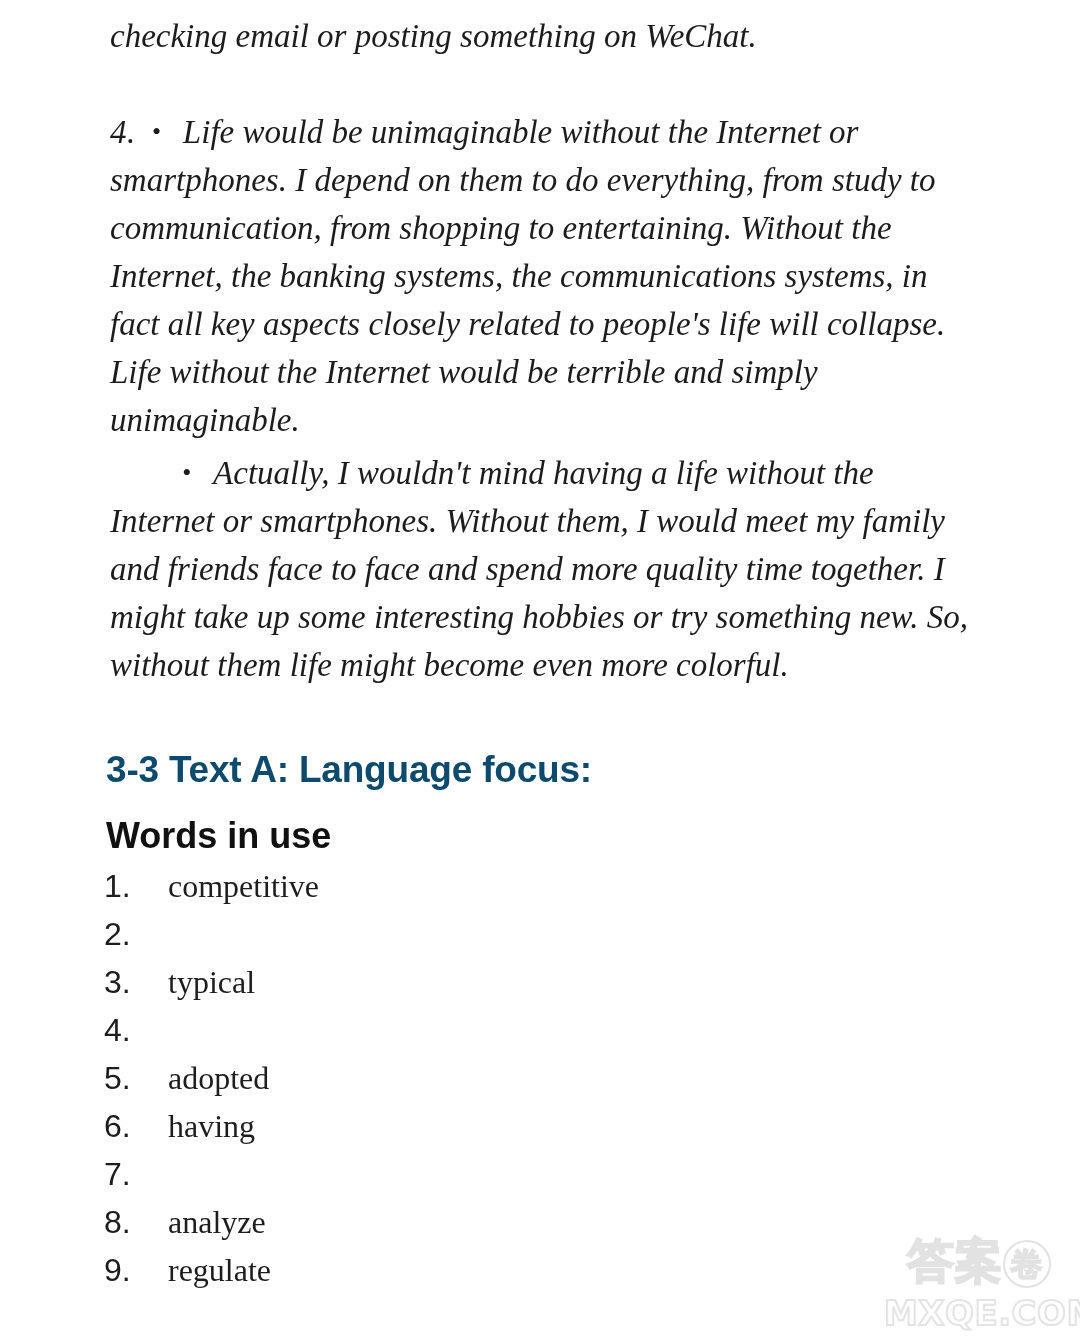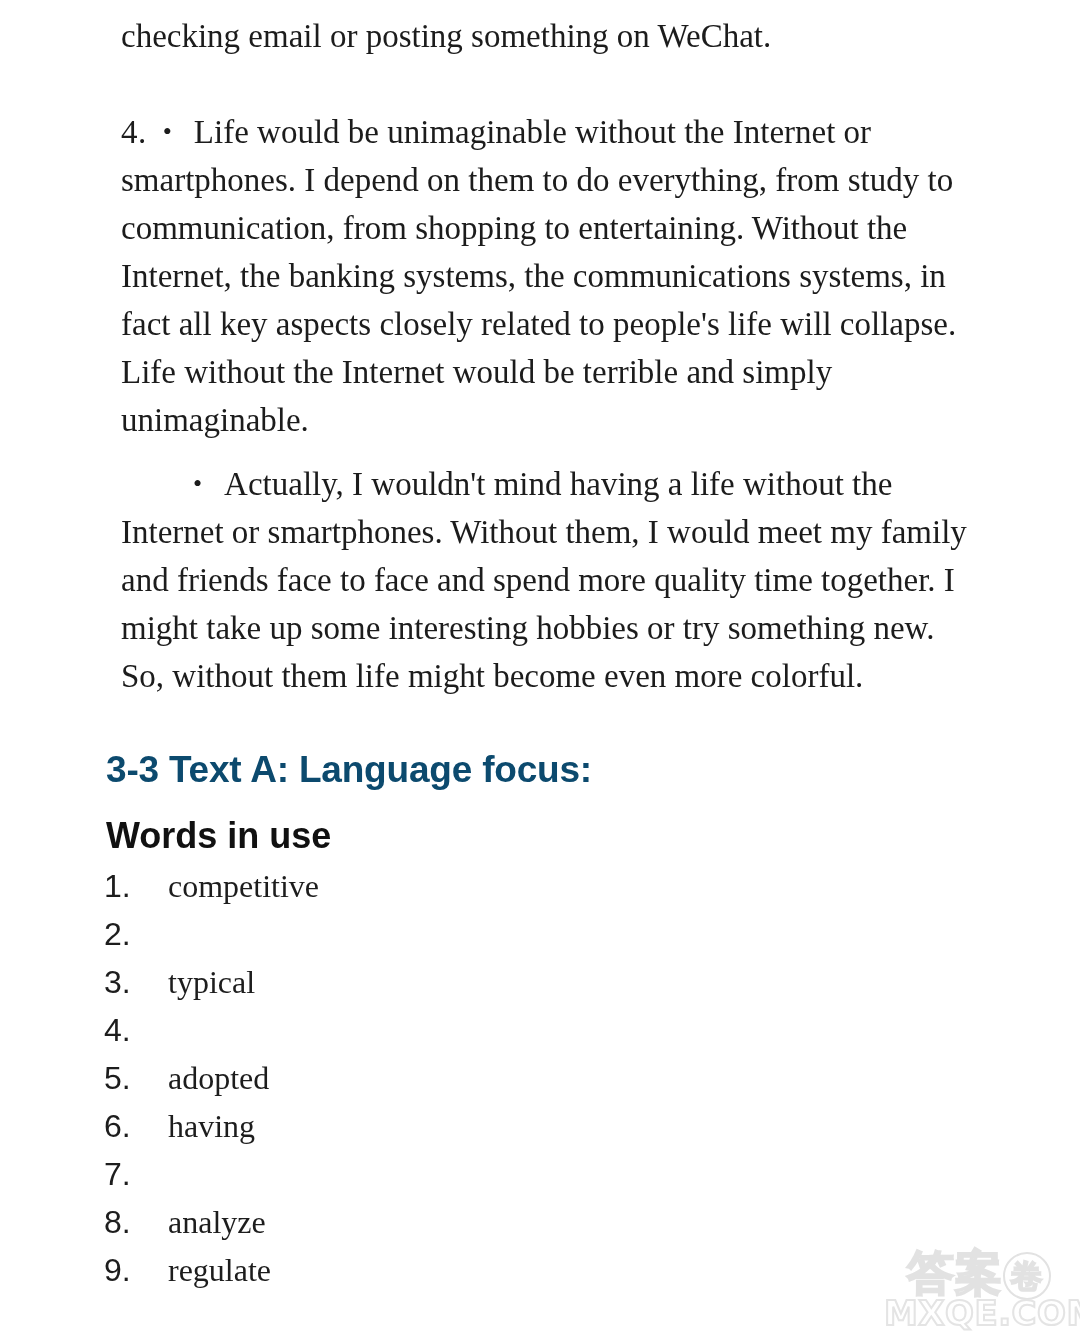--- a/index.html
+++ b/index.html
@@ -32,23 +32,24 @@
     top: 0px;
     width: 880px;
     font-family: "Liberation Serif", serif;
     font-size: 33px;
     line-height: 48px;
     color: #1c1c1c;
     text-align: left;
   }
 
   .para {
-    margin: 16px;
+    margin: 5px;
     padding: 0;
     font-family: "Liberation Serif", serif;
+    font-style: italic;
   }
 
   .para-lead {
     margin-top: 12px;
   }
 
   .para-gap {
     margin-top: 48px;
   }
 
@@ -128,21 +129,21 @@
     top: 1232px;
     width: 190px;
     height: 106px;
     pointer-events: none;
     user-select: none;
   }
 
   .wm-cn {
     position: absolute;
     left: 0;
-    top: 14px;
+    top: 2px;
     width: 190px;
     text-align: center;
     font-family: "DejaVu Sans", sans-serif;
     font-weight: bold;
     font-size: 47px;
     line-height: 54px;
     letter-spacing: 1px;
     color: #ffffff;
     -webkit-text-stroke: 2px #e2e2e2;
     text-shadow: 0 0 0 #e6e6e6;

